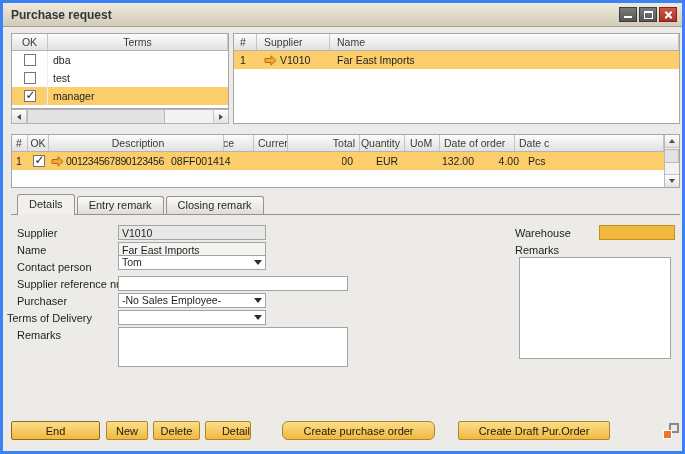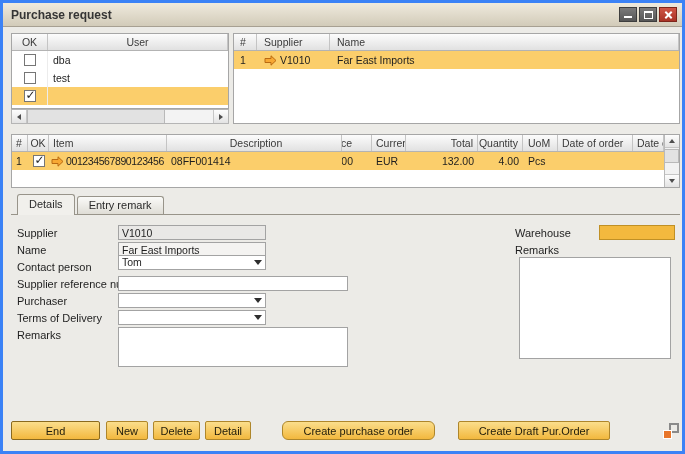--- a/index.html
+++ b/index.html
@@ -130,38 +130,39 @@
       <span class="wbtn">
           <span class="glyph-max"></span>
         </span>
       <span class="wbtn close"><span><span class="x1"></span><span class="x2"></span></span></span>
     </span>
   </div>
 
   <div class="panel users">
     <div class="hrow">
       <div class="hcell u-ok">OK</div>
-      <div class="hcell u-user">User</div>
+      <div class="hcell u-user">Terms</div>
     </div>
     <div class="drow" data-selected="false">
       <div class="cell u-okc">
           <span class="checkbox" data-checked="false"></span>
         </div>
       <div class="cell u-userc">dba</div>
     </div>
     <div class="drow" data-selected="false">
       <div class="cell u-okc">
           <span class="checkbox" data-checked="false"></span>
         </div>
       <div class="cell u-userc">test</div>
     </div>
     <div class="drow" data-selected="true">
       <div class="cell u-okc">
           <span class="checkbox" data-checked="true"></span>
         </div>
+      <div class="cell u-userc">manager</div>
     </div>
   </div>
   <div class="hscroll">
     <span class="sbtn left">
         <span class="tri-left"></span>
       </span>
     <span class="hthumb"></span>
     <span class="sbtn right">
         <span class="tri-right"></span>
       </span>
@@ -183,21 +184,20 @@
       </div>
       <div class="cell s-name">Far East Imports</div>
     </div>
   </div>
 
   <div class="panel items">
     <div class="inner">
       <div class="hrow">
         <div class="hcell c-num">#</div>
         <div class="hcell c-ok">OK</div>
-        <div class="hcell c-item" style="padding-left:4px;">Item</div>
         <div class="hcell c-desc hc-desc">Description</div>
         <div class="hcell c-price">Price</div>
         <div class="hcell c-curr">Curren</div>
         <div class="hcell c-total">Total</div>
         <div class="hcell c-qty">Quantity</div>
         <div class="hcell c-uom">UoM</div>
         <div class="hcell c-dord">Date of order</div>
         <div class="hcell c-dclo">Date c</div>
       </div>
       <div class="drow" data-selected="true">
@@ -229,61 +229,63 @@
       <div class="vbtn bottom">
           <span class="tri-down"></span>
         </div>
     </div>
   </div>
 
   <div class="tabstrip">
     <span class="baseline"></span>
     <span class="tab" data-active="true">Details</span>
     <span class="tab" data-active="false">Entry remark</span>
+    <span class="tab" data-active="false">Closing remark</span>
   </div>
 
   <span class="flabel" style="left:14px;top:224px;">Supplier</span>
   <input class="field ro" style="left: 115px; top: 222px; width: 148px;" value="V1010">
 
   <span class="flabel" style="left:14px;top:241px;">Name</span>
   <input class="field lite" style="left: 115px; top: 239px; width: 148px;" value="Far East Imports">
 
   <span class="flabel" style="left:14px;top:258px;">Contact person</span>
   <div class="combo" style="left:115px;top:252px;width:148px;">
     <span class="combo-text">Tom</span>
     <span class="combo-arrow"></span>
   </div>
 
   <span class="flabel" style="left:14px;top:275px;">Supplier reference nu</span>
   <input class="field" style="left: 115px; top: 273px; width: 230px;" value="">
 
   <span class="flabel" style="left:14px;top:292px;">Purchaser</span>
   <div class="combo" style="left:115px;top:290px;width:148px;">
+    <span class="combo-text">-No Sales Employee-</span>
     <span class="combo-arrow"></span>
   </div>
 
-  <span class="flabel" style="left:14px;top:309px;">Terms of Delivery</span>
+  <span class="flabel" style="left:4px;top:309px;">Terms of Delivery</span>
   <div class="combo" style="left:115px;top:307px;width:148px;">
     <span class="combo-text"></span>
     <span class="combo-arrow"></span>
   </div>
 
   <span class="flabel" style="left:14px;top:326px;">Remarks</span>
   <textarea class="tarea" style="left: 115px; top: 324px; width: 230px; height: 40px;"></textarea>
 
   <span class="flabel" style="left:512px;top:224px;">Warehouse</span>
   <input class="field gold" style="left: 596px; top: 222px; width: 76px;" value="">
 
   <span class="flabel" style="left:512px;top:241px;">Remarks</span>
   <textarea class="tarea" style="left: 516px; top: 254px; width: 152px; height: 102px;"></textarea>
 
   <button class="goldbtn primary" style="left:8px;width:89px;">End</button>
   <button class="goldbtn" style="left:103px;width:42px;">New</button>
   <button class="goldbtn" style="left:150px;width:47px;">Delete</button>
-  <button class="goldbtn" style="left:202px;width:46px;">Detail</button>
+  <button class="goldbtn" style="left:202px;width:46px;text-align:right;">Detail</button>
   <button class="goldbtn" style="left:279px;width:153px;border-radius:6px;">Create purchase order</button>
   <button class="goldbtn" style="left:455px;width:152px;">Create Draft Pur.Order</button>
 
   <span class="grip">
     <span class="g1"></span>
     <span class="g2"></span>
   </span>
 
 </div>
 

